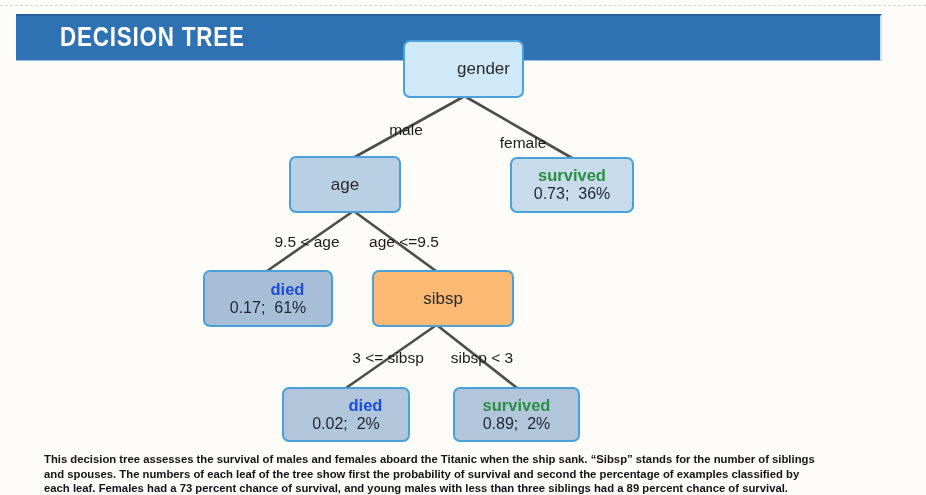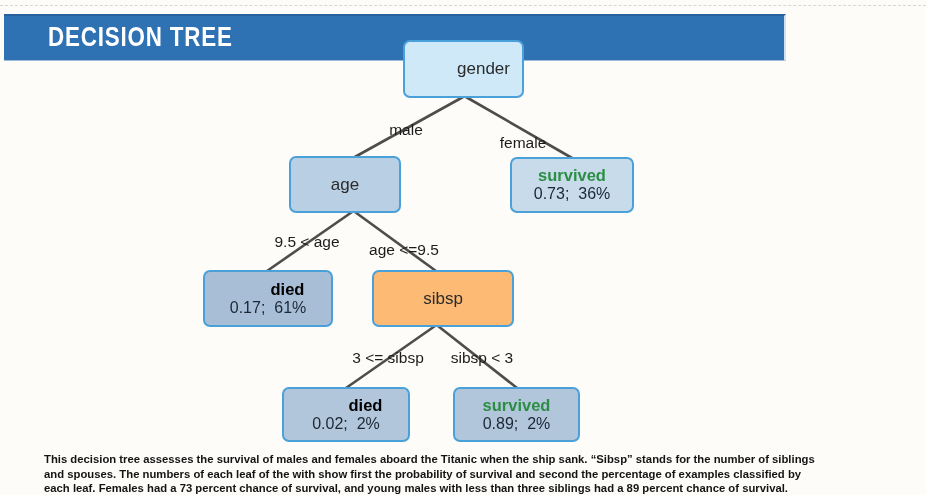--- a/index.html
+++ b/index.html
@@ -8,42 +8,42 @@
     position:relative;width:926px;height:495px;background:#fdfcf9;
     overflow:hidden;
   }
   
   .top-divider{
     position:absolute;left:0;top:5px;width:926px;height:0;
     border-top:1px dashed #d9d6d0;
   }
   
   .banner{
-    position:absolute;left:4px;top:14px;width:782px;height:47px;
+    position:absolute;left:16px;top:14px;width:866px;height:47px;
     background:#2f72b4;border-top:2px solid #28629e;
     border-right:2px solid #cfe0ef;border-bottom:1px solid #9dbcd9;
     box-sizing:border-box;
   }
   .banner-title{
     position:absolute;left:44px;top:50%;transform:translateY(-54%) scaleX(.8);
     transform-origin:left center;
     color:#ffffff;font-size:28px;font-weight:700;letter-spacing:1px;
     white-space:nowrap;
   }
   
   .edges{position:absolute;left:0;top:0;width:926px;height:495px;pointer-events:none;}
   
   .node{
     position:absolute;box-sizing:border-box;
     border:2.5px solid #4aa0d8;border-radius:7px;
     display:flex;flex-direction:column;align-items:center;justify-content:center;
     color:#2b2b2b;font-size:17px;line-height:1.15;
   }
   .leaf-label{font-weight:700;font-size:16.5px;}
-  .leaf-label.died{color:#000000;margin-left:39px;}
+  .leaf-label.died{color:#1d4ed8;margin-left:39px;}
   .leaf-label.survived{color:#2c8e44;}
   .leaf-value{font-size:16px;color:#1b2735;white-space:pre;}
   
   .edge-label{
     position:absolute;transform:translateX(-50%);
     font-size:15.5px;color:#1c1c1c;white-space:pre;
   }
   
   .caption{
     position:absolute;left:44px;top:452px;width:840px;
@@ -98,23 +98,23 @@
   </div>
 
   <div class="node" style="left:453px;top:387px;width:127px;height:55px;background:#b2c6db;">
     <span class="leaf-label survived">survived</span>
     <span class="leaf-value">0.89;  2%</span>
   </div>
 
   <span class="edge-label" style="left:406px;top:121px;">male</span>
   <span class="edge-label" style="left:523px;top:121px;margin-top:13px;">female</span>
   <span class="edge-label" style="left:307px;top:233px;">9.5 &lt; age</span>
-  <span class="edge-label" style="left:404px;top:241px;">age &lt;=9.5</span>
+  <span class="edge-label" style="left:404px;top:233px;">age &lt;=9.5</span>
   <span class="edge-label" style="left:388px;top:349px;">3 &lt;= sibsp</span>
   <span class="edge-label" style="left:482px;top:349px;">sibsp &lt; 3</span>
 
   <div class="caption">
     <div>This decision tree assesses the survival of males and females aboard the Titanic when the ship sank. “Sibsp” stands for the number of siblings</div>
-    <div>and spouses. The numbers of each leaf of the with show first the probability of survival and second the percentage of examples classified by</div>
+    <div>and spouses. The numbers of each leaf of the tree show first the probability of survival and second the percentage of examples classified by</div>
     <div>each leaf. Females had a 73 percent chance of survival, and young males with less than three siblings had a 89 percent chance of survival.</div>
   </div>
 
 </div>
 
 </body></html>

